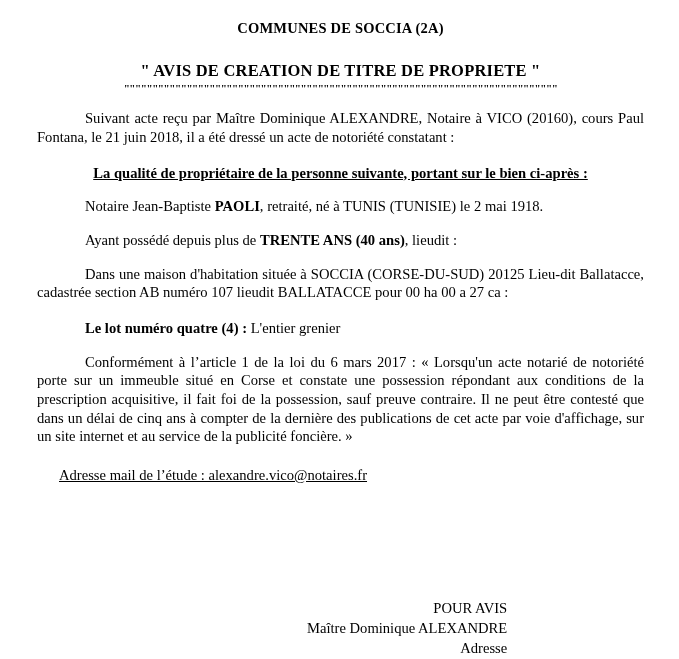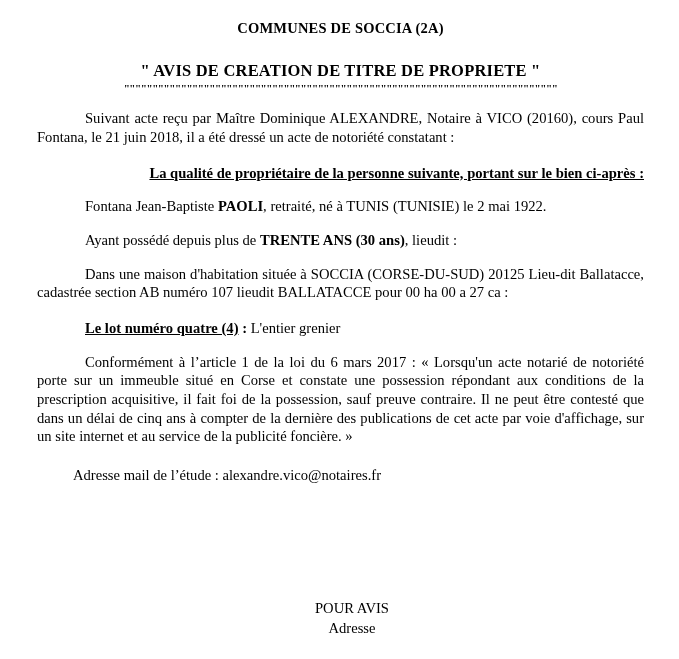--- a/index.html
+++ b/index.html
@@ -71,63 +71,62 @@
     margin: 0;
     padding-top: 15px;
     text-indent: 48px;
     font-family: Liberation Serif, serif;
   }
   .heading-underline {
     font-size: 14.6px;
     line-height: 1.28;
     font-weight: bold;
     text-decoration: underline;
-    text-align: right;
+    text-align: center;
     margin: 0;
     padding-top: 17px;
     text-indent: 0;
   }
   .lot-line {
     font-size: 14.6px;
     line-height: 1.28;
     margin: 0;
     padding-top: 17px;
     text-indent: 48px;
   }
   .lot-line .lot-label {
     font-weight: bold;
-    text-decoration: underline;
   }
   .lot-line .lot-colon {
     font-weight: bold;
     text-decoration: none;
   }
   .mail-line {
     font-size: 14.6px;
     line-height: 1.28;
     margin: 0;
     padding-top: 20px;
     text-indent: 0;
     padding-left: 22px;
   }
   .mail-line .mail-underline {
-    margin-left: 14px;
+    text-decoration: underline;
   }
   b.strong {
     font-weight: bold;
   }
 
   
   .signature {
     position: absolute;
-    left: 315px;
+    left: 307px;
     top: 598px;
     font-size: 14.6px;
     line-height: 1.38;
-    text-align: center;
+    text-align: right;
     font-family: Liberation Serif, serif;
   }
   .signature div {
     white-space: nowrap;
   }
 </style>
 </head>
 <body>
 
 <div class="page">
@@ -136,33 +135,34 @@
     <div class="title-commune">COMMUNES DE SOCCIA (2A)</div>
 
     <div class="title-avis">" AVIS DE CREATION DE TITRE DE PROPRIETE "</div>
 
     <div class="quote-rule">""""""""""""""""""""""""""""""""""""""""""""""""""""""""""""""""""""""""""""</div>
 
     <p class="para">Suivant acte reçu par Maître Dominique ALEXANDRE, Notaire à VICO (20160), cours Paul Fontana, le 21 juin 2018, il a été dressé un acte de notoriété constatant :</p>
 
     <p class="heading-underline">La qualité de propriétaire de la personne suivante, portant sur le bien ci-après :</p>
 
-    <p class="para"><span>Fontana Jean-Baptiste </span><b class="strong">PAOLI</b><span>, retraité, né à TUNIS (TUNISIE) le 2 mai 1922.</span></p>
+    <p class="para"><span>Notaire Jean-Baptiste </span><b class="strong">PAOLI</b><span>, retraité, né à TUNIS (TUNISIE) le 2 mai 1918.</span></p>
 
-    <p class="para"><span>Ayant possédé depuis plus de </span><b class="strong">TRENTE ANS (30 ans)</b><span>, lieudit :</span></p>
+    <p class="para"><span>Ayant possédé depuis plus de </span><b class="strong">TRENTE ANS (40 ans)</b><span>, lieudit :</span></p>
 
     <p class="para">Dans une maison d'habitation située à SOCCIA (CORSE-DU-SUD) 20125 Lieu-dit Ballatacce, cadastrée section AB numéro 107 lieudit BALLATACCE pour 00 ha 00 a 27 ca :</p>
 
     <p class="lot-line"><span class="lot-label">Le lot numéro quatre  (4)</span><span class="lot-colon"> :</span><span> L'entier grenier</span></p>
 
 
     <p class="para">Conformément à l’article 1 de la loi du 6 mars 2017 : « Lorsqu'un acte notarié de notoriété porte sur un immeuble situé en Corse et constate une possession répondant aux conditions de la prescription acquisitive, il fait foi de la possession, sauf preuve contraire. Il ne peut être contesté que dans un délai de cinq ans à compter de la dernière des publications de cet acte par voie d'affichage, sur un site internet et au service de la publicité foncière. »</p>
 
 
     <p class="mail-line"><span class="mail-underline">Adresse mail de l’étude : alexandre.vico@notaires.fr</span></p>
 
   </div>
 
   <div class="signature">
     <div>POUR AVIS</div>
+    <div>Maître Dominique ALEXANDRE</div>
     <div>Adresse</div>
   </div>
 </div>
 
 </body></html>

